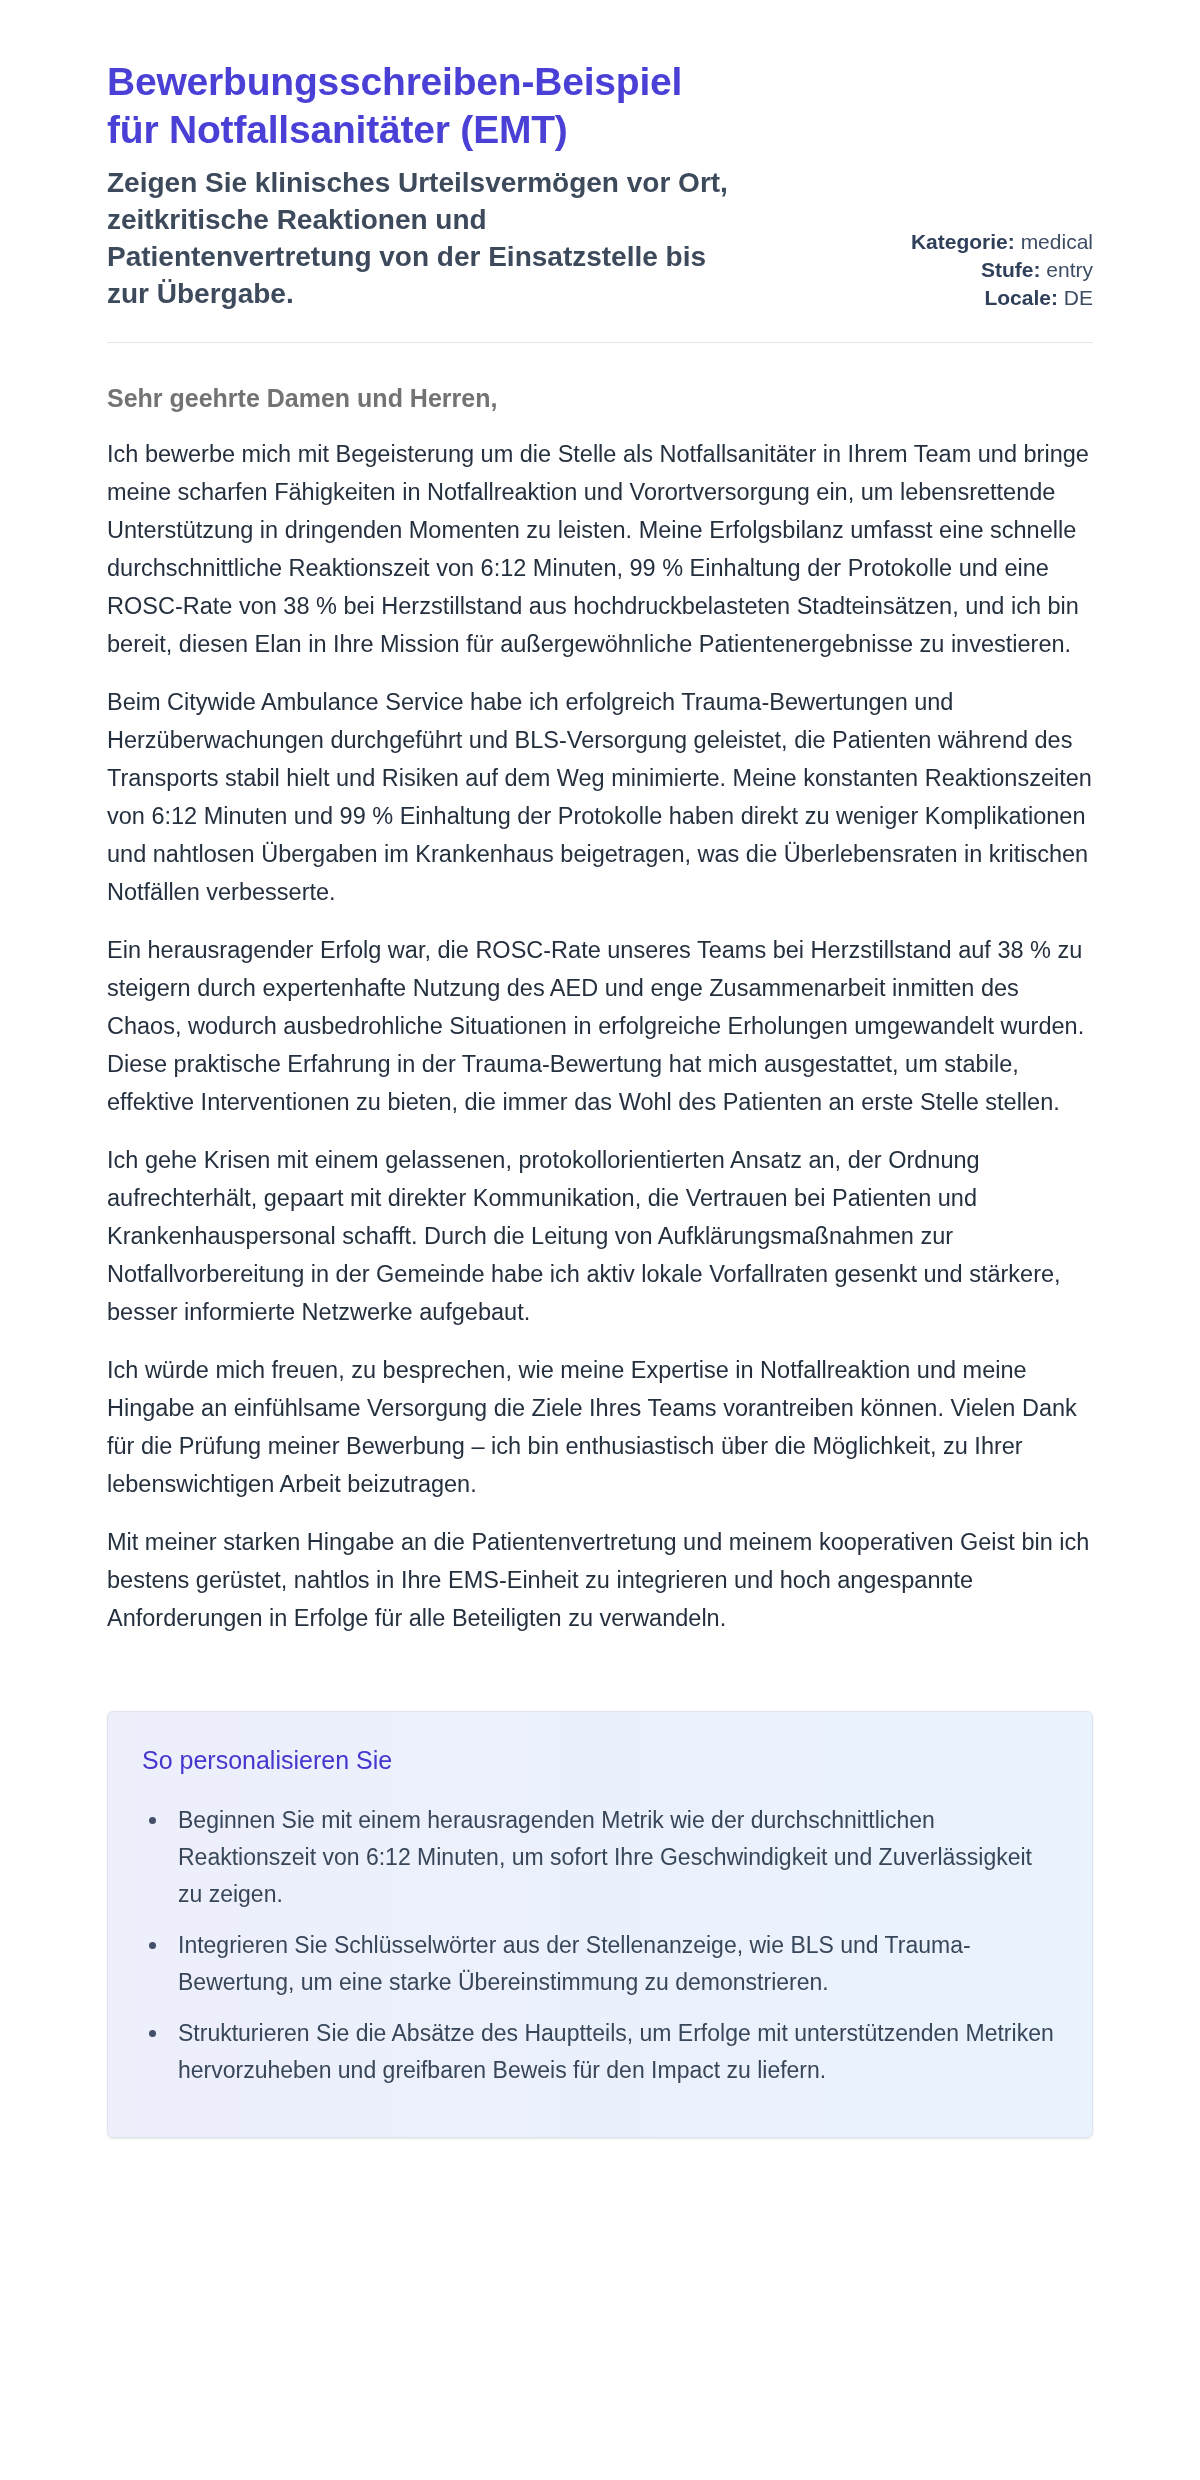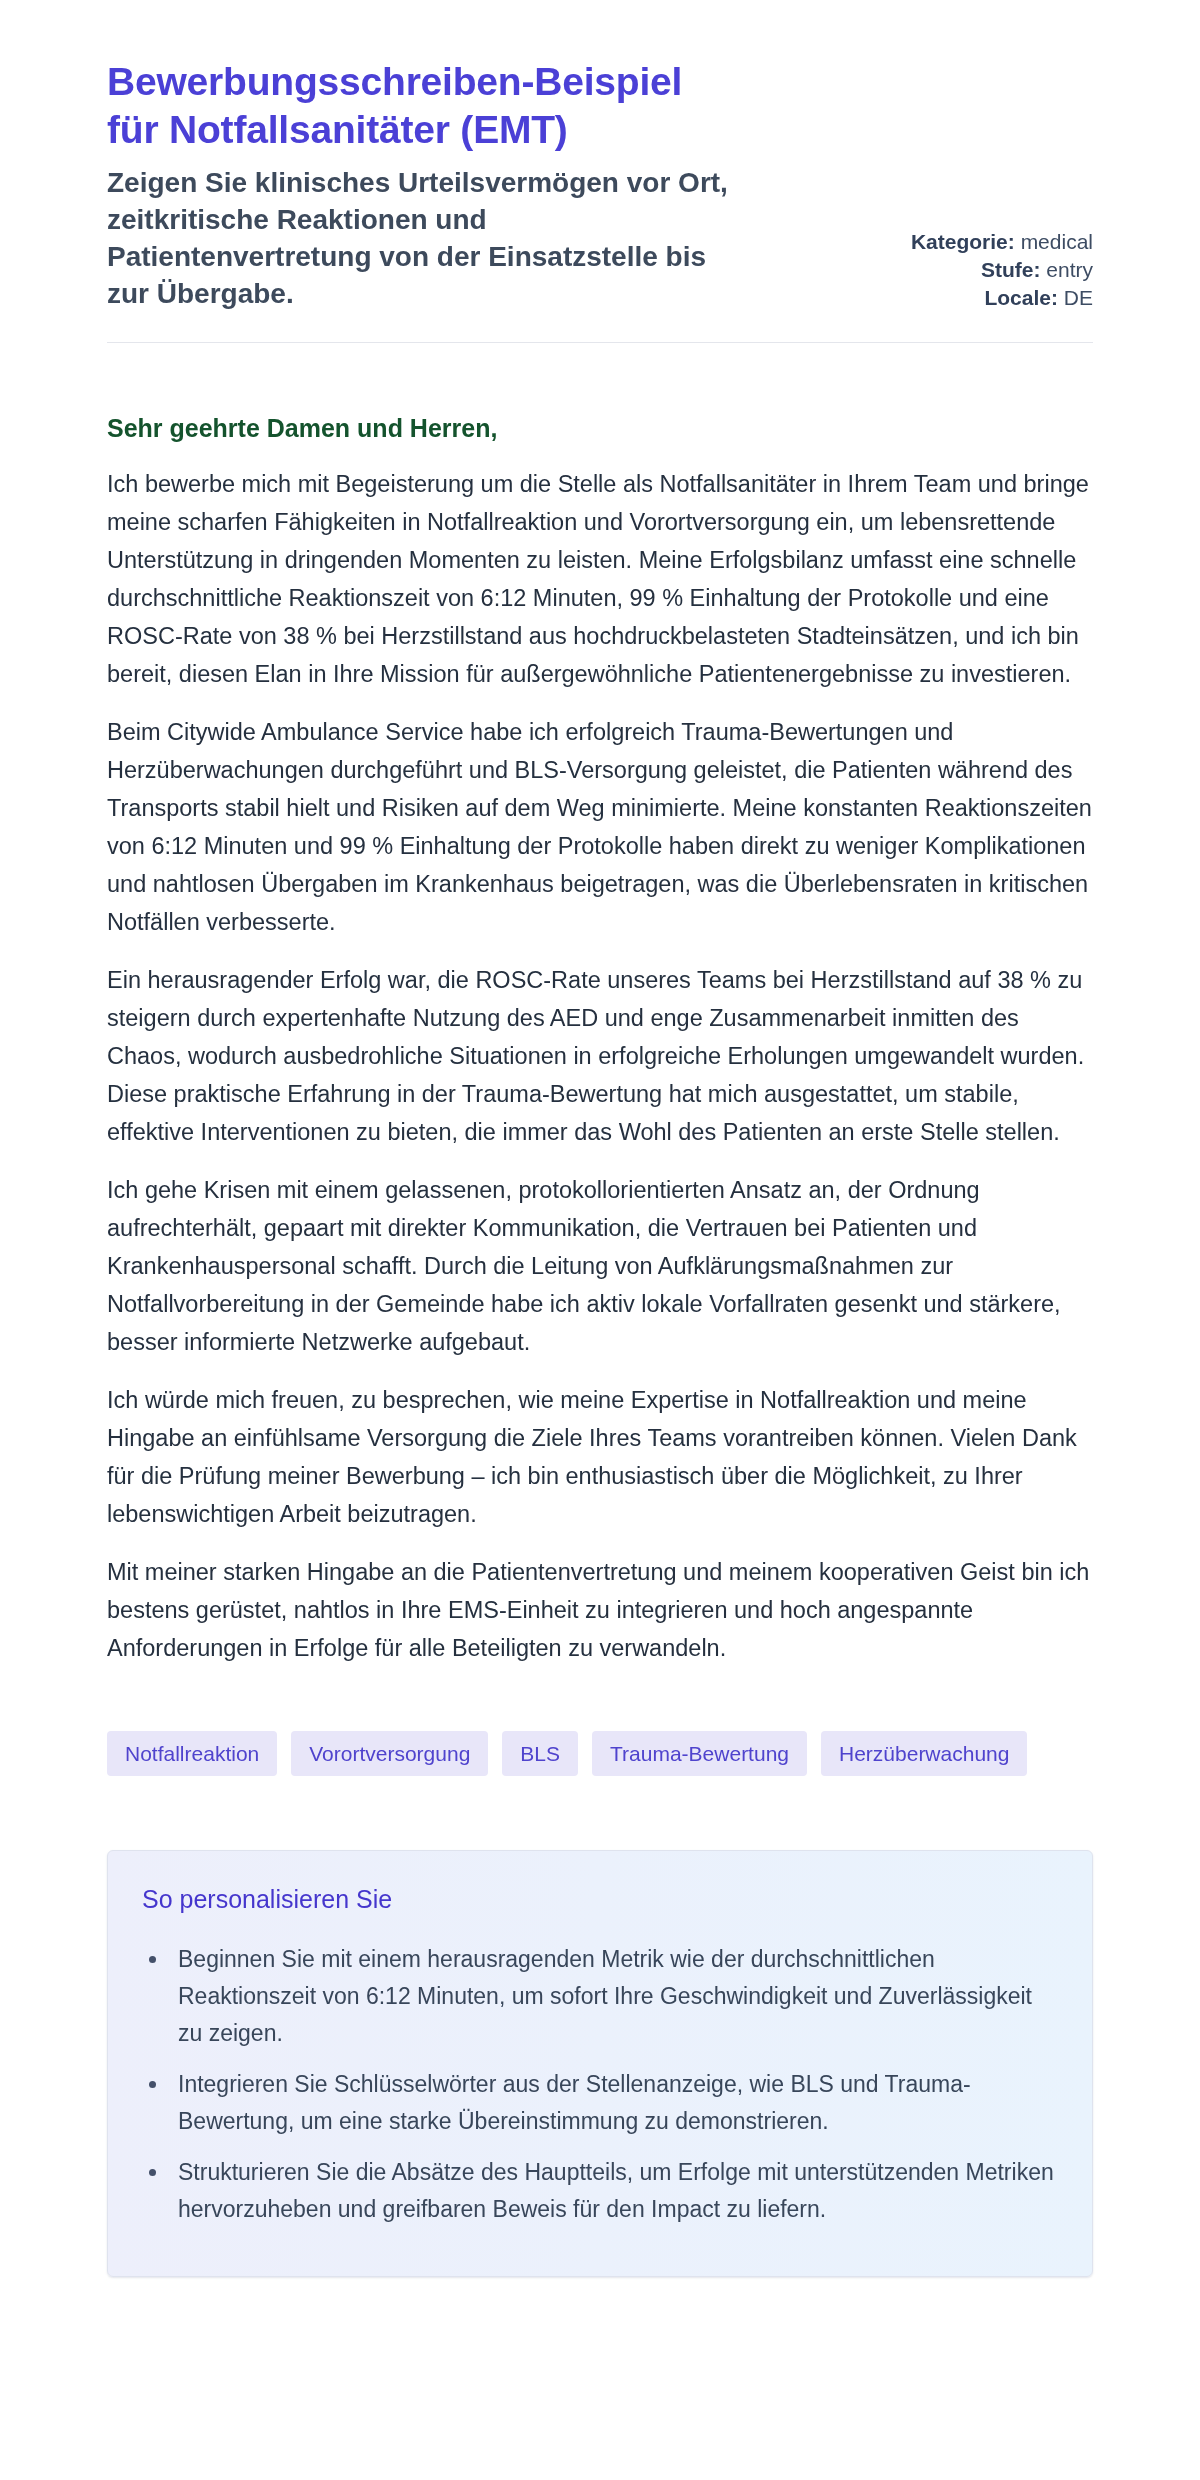--- a/index.html
+++ b/index.html
@@ -35,23 +35,23 @@
   .meta-row { margin:0; }
   .meta-row strong { color:#31405a; font-weight:700; }
 
   .divider {
     border:none; border-top:1px solid #e4e6ec;
     margin:30px 0 0 0; height:0;
   }
 
   
   .greeting {
-    margin:68px 0 0 0;
+    margin:38px 0 0 0;
     font-size:25px; line-height:34px; font-weight:700;
-    color:#14532d;
+    color:#737373;
   }
   .letter p.body-par {
     margin:20px 0 0 0;
     font-size:23.5px; line-height:38px;
     color:#25303f;
   }
 
   .signature { margin-top:70px; }
   .signature-name {
     font-size:25px; line-height:32px; font-weight:700;
@@ -125,27 +125,20 @@
     <p class="greeting">Sehr geehrte Damen und Herren,</p>
     <p class="body-par">Ich bewerbe mich mit Begeisterung um die Stelle als Notfallsanitäter in Ihrem Team und bringe meine scharfen Fähigkeiten in Notfallreaktion und Vorortversorgung ein, um lebensrettende Unterstützung in dringenden Momenten zu leisten. Meine Erfolgsbilanz umfasst eine schnelle durchschnittliche Reaktionszeit von 6:12 Minuten, 99 % Einhaltung der Protokolle und eine ROSC-Rate von 38 % bei Herzstillstand aus hochdruckbelasteten Stadteinsätzen, und ich bin bereit, diesen Elan in Ihre Mission für außergewöhnliche Patientenergebnisse zu investieren.</p>
     <p class="body-par">Beim Citywide Ambulance Service habe ich erfolgreich Trauma-Bewertungen und Herzüberwachungen durchgeführt und BLS-Versorgung geleistet, die Patienten während des Transports stabil hielt und Risiken auf dem Weg minimierte. Meine konstanten Reaktionszeiten von 6:12 Minuten und 99 % Einhaltung der Protokolle haben direkt zu weniger Komplikationen und nahtlosen Übergaben im Krankenhaus beigetragen, was die Überlebensraten in kritischen Notfällen verbesserte.</p>
     <p class="body-par">Ein herausragender Erfolg war, die ROSC-Rate unseres Teams bei Herzstillstand auf 38 % zu steigern durch expertenhafte Nutzung des AED und enge Zusammenarbeit inmitten des Chaos, wodurch ausbedrohliche Situationen in erfolgreiche Erholungen umgewandelt wurden. Diese praktische Erfahrung in der Trauma-Bewertung hat mich ausgestattet, um stabile, effektive Interventionen zu bieten, die immer das Wohl des Patienten an erste Stelle stellen.</p>
     <p class="body-par">Ich gehe Krisen mit einem gelassenen, protokollorientierten Ansatz an, der Ordnung aufrechterhält, gepaart mit direkter Kommunikation, die Vertrauen bei Patienten und Krankenhauspersonal schafft. Durch die Leitung von Aufklärungsmaßnahmen zur Notfallvorbereitung in der Gemeinde habe ich aktiv lokale Vorfallraten gesenkt und stärkere, besser informierte Netzwerke aufgebaut.</p>
     <p class="body-par">Ich würde mich freuen, zu besprechen, wie meine Expertise in Notfallreaktion und meine Hingabe an einfühlsame Versorgung die Ziele Ihres Teams vorantreiben können. Vielen Dank für die Prüfung meiner Bewerbung – ich bin enthusiastisch über die Möglichkeit, zu Ihrer lebenswichtigen Arbeit beizutragen.</p>
     <p class="body-par">Mit meiner starken Hingabe an die Patientenvertretung und meinem kooperativen Geist bin ich bestens gerüstet, nahtlos in Ihre EMS-Einheit zu integrieren und hoch angespannte Anforderungen in Erfolge für alle Beteiligten zu verwandeln.</p>
 
   </div>
 
-  <div class="tags">
-    <span class="tag-chip">Notfallreaktion</span>
-    <span class="tag-chip">Vorortversorgung</span>
-    <span class="tag-chip">BLS</span>
-    <span class="tag-chip">Trauma-Bewertung</span>
-    <span class="tag-chip">Herzüberwachung</span>
-  </div>
 
   <div class="tips-box">
     <h3 class="tips-heading">So personalisieren Sie</h3>
     <ul class="tips-list">
       <li>Beginnen Sie mit einem herausragenden Metrik wie der durchschnittlichen Reaktionszeit von 6:12 Minuten, um sofort Ihre Geschwindigkeit und Zuverlässigkeit zu zeigen.</li>
       <li>Integrieren Sie Schlüsselwörter aus der Stellenanzeige, wie BLS und Trauma-Bewertung, um eine starke Übereinstimmung zu demonstrieren.</li>
       <li>Strukturieren Sie die Absätze des Hauptteils, um Erfolge mit unterstützenden Metriken hervorzuheben und greifbaren Beweis für den Impact zu liefern.</li>
     </ul>
   </div>
 

